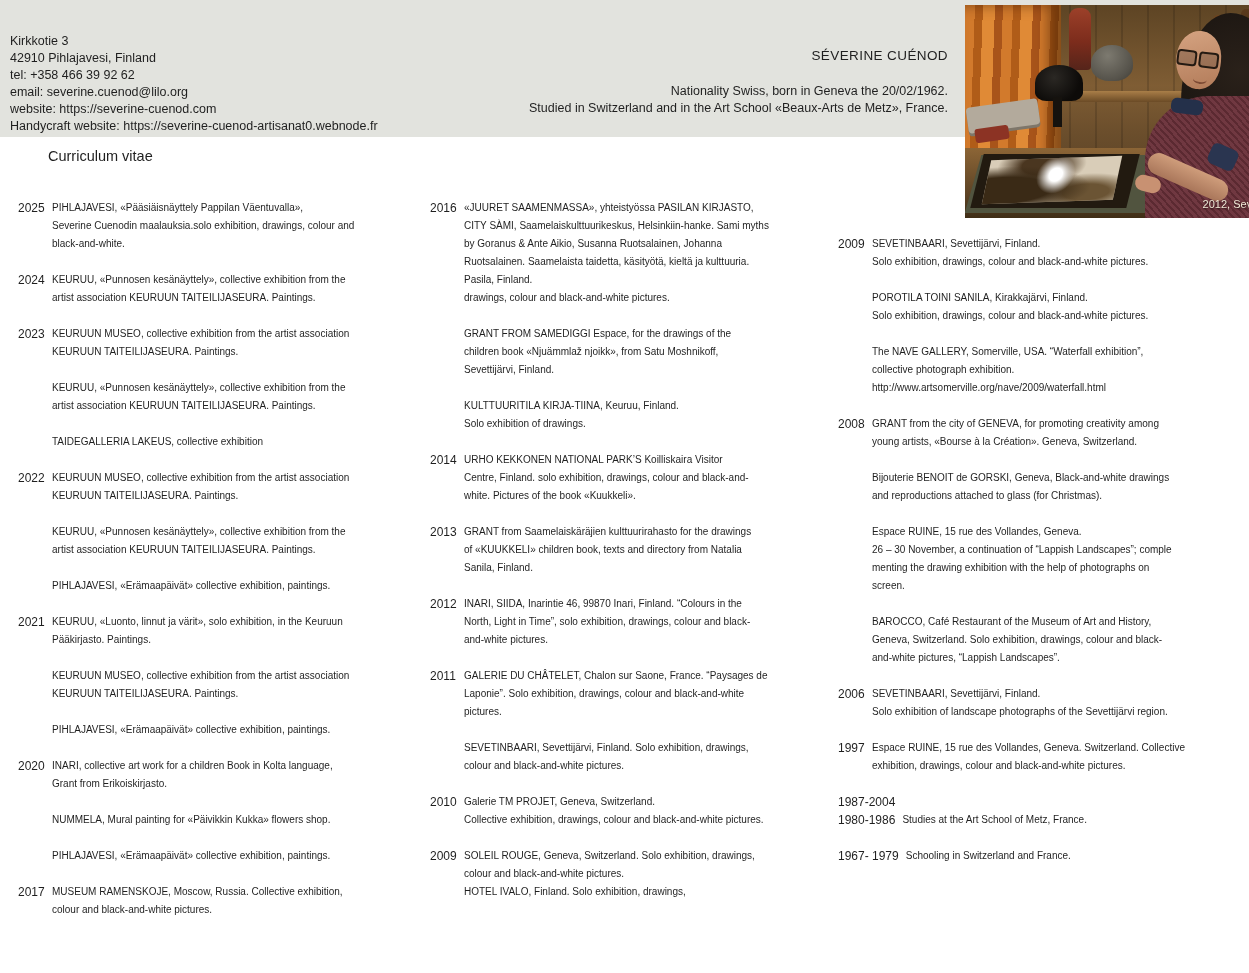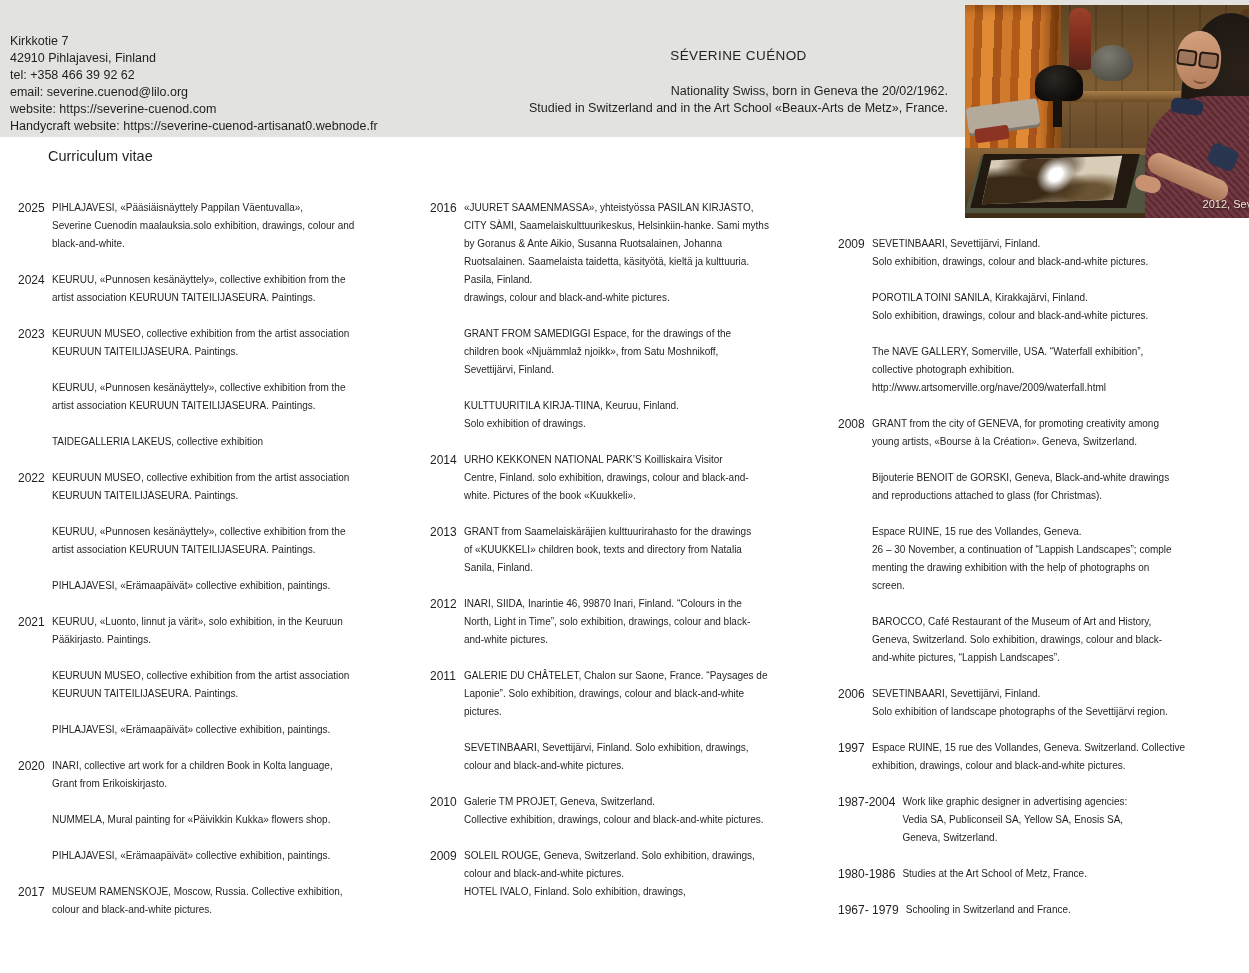--- a/index.html
+++ b/index.html
@@ -6,21 +6,21 @@
   body{
     width:1249px;height:973px;position:relative;overflow:hidden;
     background:var(--page_bg,#fff);
     font-family:"Liberation Sans","DejaVu Sans",sans-serif;
     color:var(--text,#1f1f1f);
   }
   .top-band{position:absolute;top:0;left:0;width:1249px;height:137px;background:var(--band_bg,#e2e3de);}
   .contact{position:absolute;top:33px;left:10px;font-size:12.5px;line-height:17px;}
   .contact div{white-space:nowrap;}
   .identity{position:absolute;top:48px;right:301px;text-align:right;}
-  .name{font-size:13.5px;letter-spacing:.4px;margin-bottom:20px;text-align:center;}
+  .name{font-size:13.5px;letter-spacing:.4px;margin-bottom:20px;}
   .bio{font-size:12.5px;line-height:17px;}
   .section-title{position:absolute;top:148px;left:48px;font-size:14.5px;}
   .cv-grid{position:absolute;top:199px;left:18px;display:grid;grid-template-columns:412px 408px 403px;}
   .col{padding-right:8px;}
   .col-offset{margin-top:36px;}
   .entry{display:flex;}
   .year{flex:0 0 auto;min-width:27px;padding-right:7px;font-size:12px;line-height:18px;white-space:nowrap;}
   .ebody{flex:1;min-width:0;}
   .para{font-size:10px;line-height:18px;margin:0 0 18px 0;white-space:pre-line;}
 
@@ -71,21 +71,21 @@
   .ph-hand{right:136px;bottom:26px;width:26px;height:16px;background:#c89172;border-radius:8px;transform:rotate(14deg);}
   .ph-caption{right:10px;bottom:8px;font-size:11px;color:var(--photo_caption,#f0e8d6);text-shadow:0 1px 2px rgba(0,0,0,.6);}
 </style>
 </head>
 <body style="--page_bg: #ffffff; --band_bg: #e2e3de; --text: #1f1f1f; --photo_caption: #f0e8d6; --curtain_orange: #c76a1f; --sweater_maroon: #6a3039; --wood_brown: #7b5a36; --paper_cream: #d9cdb8; --skin: #c89578; --hair_black: #17120e; --mat_green: #51543f;">
 
 <div class="page">
 
   <div class="top-band">
     <div class="contact" id="contact">
-        <div>Kirkkotie 7</div>
+        <div>Kirkkotie 3</div>
         <div>42910 Pihlajavesi, Finland</div>
         <div>tel: +358 466 39 92 62</div>
         <div>email: severine.cuenod@lilo.org</div>
         <div>website: https://severine-cuenod.com</div>
         <div>Handycraft website: https://severine-cuenod-artisanat0.webnode.fr</div>
       </div>
     <div class="identity">
       <div class="name">SÉVERINE CUÉNOD</div>
       <div class="bio" id="bio">
           <div>Nationality Swiss, born in Geneva the 20/02/1962.</div>
@@ -265,25 +265,20 @@
         </div>
         <div class="entry">
           <div class="year">1997</div>
           <div class="ebody">
             <div class="para">Espace RUINE, 15 rue des Vollandes, Geneva. Switzerland. Collective
 exhibition, drawings, colour and black-and-white pictures.</div>
           </div>
         </div>
         <div class="entry">
           <div class="year">1987-2004</div>
-          <div class="ebody">
-            <div class="para">Work like graphic designer in advertising agencies:
-Vedia SA, Publiconseil SA, Yellow SA, Enosis SA,
-Geneva, Switzerland.</div>
-          </div>
         </div>
         <div class="entry">
           <div class="year">1980-1986</div>
           <div class="ebody">
             <div class="para">Studies at the Art School of Metz, France.</div>
           </div>
         </div>
         <div class="entry">
           <div class="year">1967- 1979</div>
           <div class="ebody">

